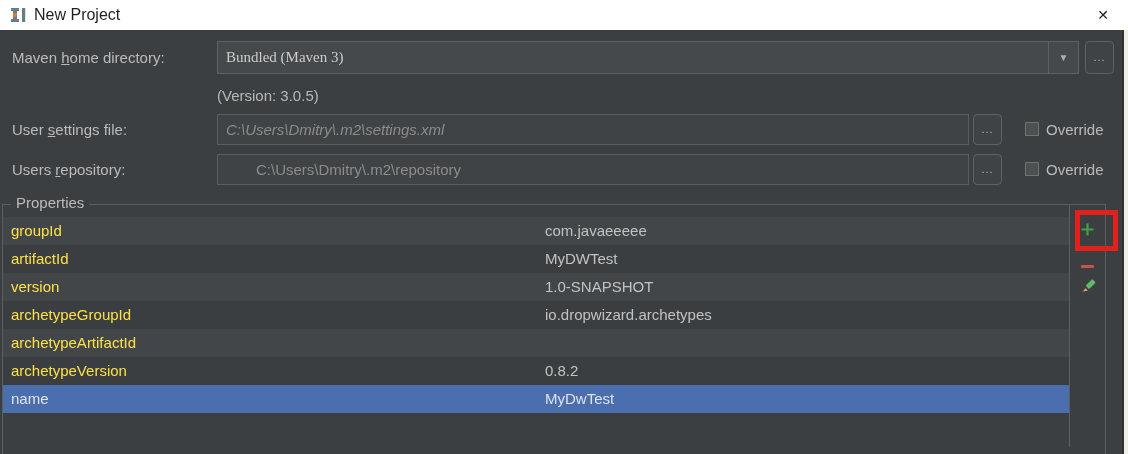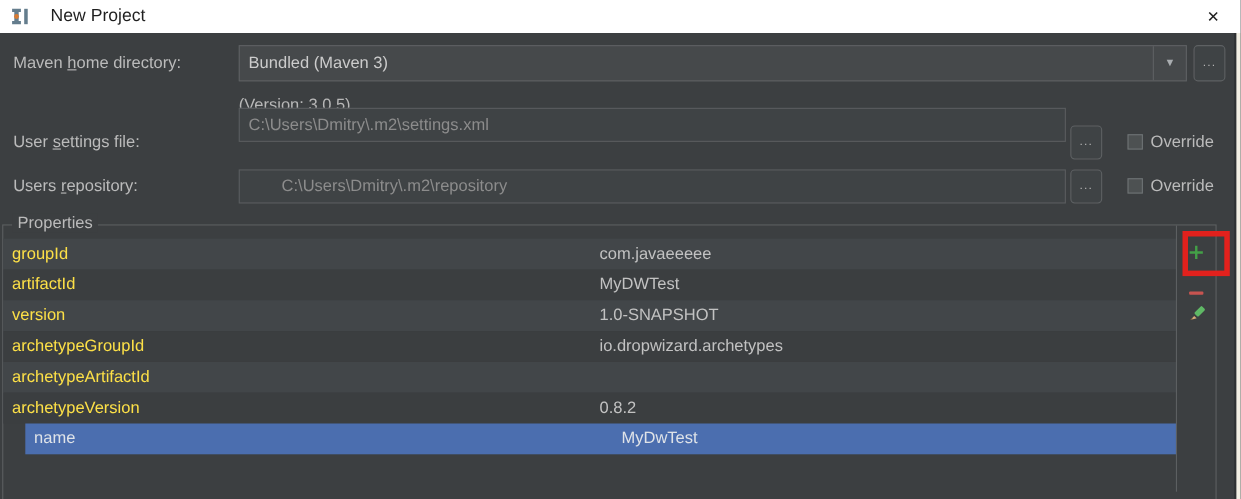--- a/index.html
+++ b/index.html
@@ -11,36 +11,36 @@
   }
 
   
   .titlebar {
     position:absolute; left:0; top:0; width:1128px; height:30px;
     background:#ffffff; z-index:5;
   }
   .titlebar .app-icon { position:absolute; left:10px; top:7px; width:20px; height:16px; }
   .titlebar .win-title {
     position:absolute; left:34px; top:0; line-height:30px;
-    color:#1f1f1f; font-size:16px;margin-left:12px;
+    color:#1f1f1f; font-size:16px;
   }
   .close-btn {
     position:absolute; right:10px; top:0; width:30px; height:30px;
     line-height:30px; text-align:center; color:#222; font-size:14px; cursor:pointer;
   }
 
   
   .form-label { position:absolute; left:12px; color:#bbbbbb; }
   .mn { text-decoration:underline; }
 
   .combo {
     position:absolute; left:217px; top:41px; width:862px; height:33px;
     background:#46494b; border:1px solid #5e6163; color:#cccccc;
   }
-  .combo .combo-value { position:absolute; left:8px; top:0; line-height:31px; }
+  .combo .combo-value { position:absolute; left:8px; top:0; line-height:31px;font-family:Liberation Serif, serif; }
   .combo .combo-arrow {
     position:absolute; right:0; top:0; width:30px; height:31px;
     border-left:1px solid #5e6163; text-align:center; line-height:31px;
     color:#a9adb0; font-size:10px; cursor:pointer;
   }
   .browse-btn {
     position:absolute; width:29px; border:1px solid #5e6163; border-radius:4px;
     background:#3f4345; color:#b5b5b5; text-align:center;
     font-size:11px; letter-spacing:1px; cursor:pointer;
   }
@@ -62,21 +62,21 @@
     border:1px solid #5c5f61;
   }
   .group-title {
     position:absolute; left:8px; top:-11px; padding:0 5px;
     background:#3c3f41; color:#bbbbbb;
   }
   .prop-table { position:absolute; left:0; top:12px; width:1067px; }
   .prop-row { position:relative; height:28px; line-height:28px; cursor:pointer; }
   .prop-row.even { background:#424649; }
   .prop-row.odd  { background:#3b3e40; }
-  .prop-row.selected { background:#4b6eaf;margin-left:20px; }
+  .prop-row.selected { background:#4b6eaf; }
   .prop-row .key   { position:absolute; left:8px;  color:#fde047; }
   .prop-row .value { position:absolute; left:542px; color:#c2c2c2; }
   .prop-row.selected .key, .prop-row.selected .value { color:#dfe3e8; }
 
   .side-toolbar {
     position:absolute; right:0; top:0; width:36px; height:242px;
     border-left:1px solid #5c5f61;
   }
   .tool-btn {
     position:absolute; left:0; width:35px; height:26px;
@@ -117,21 +117,21 @@
 <div class="combo">
   <span class="combo-value">Bundled (Maven 3)</span>
   <span class="combo-arrow">▼</span>
 </div>
 <div class="browse-btn" style="left:1085px; top:41px; height:33px; line-height:31px;">...</div>
 <div class="version-note">(Version: 3.0.5)</div>
 
 <div class="form-label" style="top:114px; line-height:31px;">
   <span>User </span><span class="mn">s</span><span>ettings file:</span>
 </div>
-<div class="text-field" style="top:98px;">C:\Users\Dmitry\.m2\settings.xml</div>
+<div class="text-field" style="top:114px;font-style:italic;">C:\Users\Dmitry\.m2\settings.xml</div>
 <div class="browse-btn" style="left:973px; top:114px; height:31px; line-height:29px;">...</div>
 <div class="checkbox" style="top:122px;"></div>
 <div class="override-label" style="top:114px; line-height:31px;">Override</div>
 
 <div class="form-label" style="top:154px; line-height:31px;">
   <span>Users </span><span class="mn">r</span><span>epository:</span>
 </div>
 <div class="text-field" style="top:154px;padding-left:38px;">C:\Users\Dmitry\.m2\repository</div>
 <div class="browse-btn" style="left:973px; top:154px; height:31px; line-height:29px;">...</div>
 <div class="checkbox" style="top:162px;"></div>

